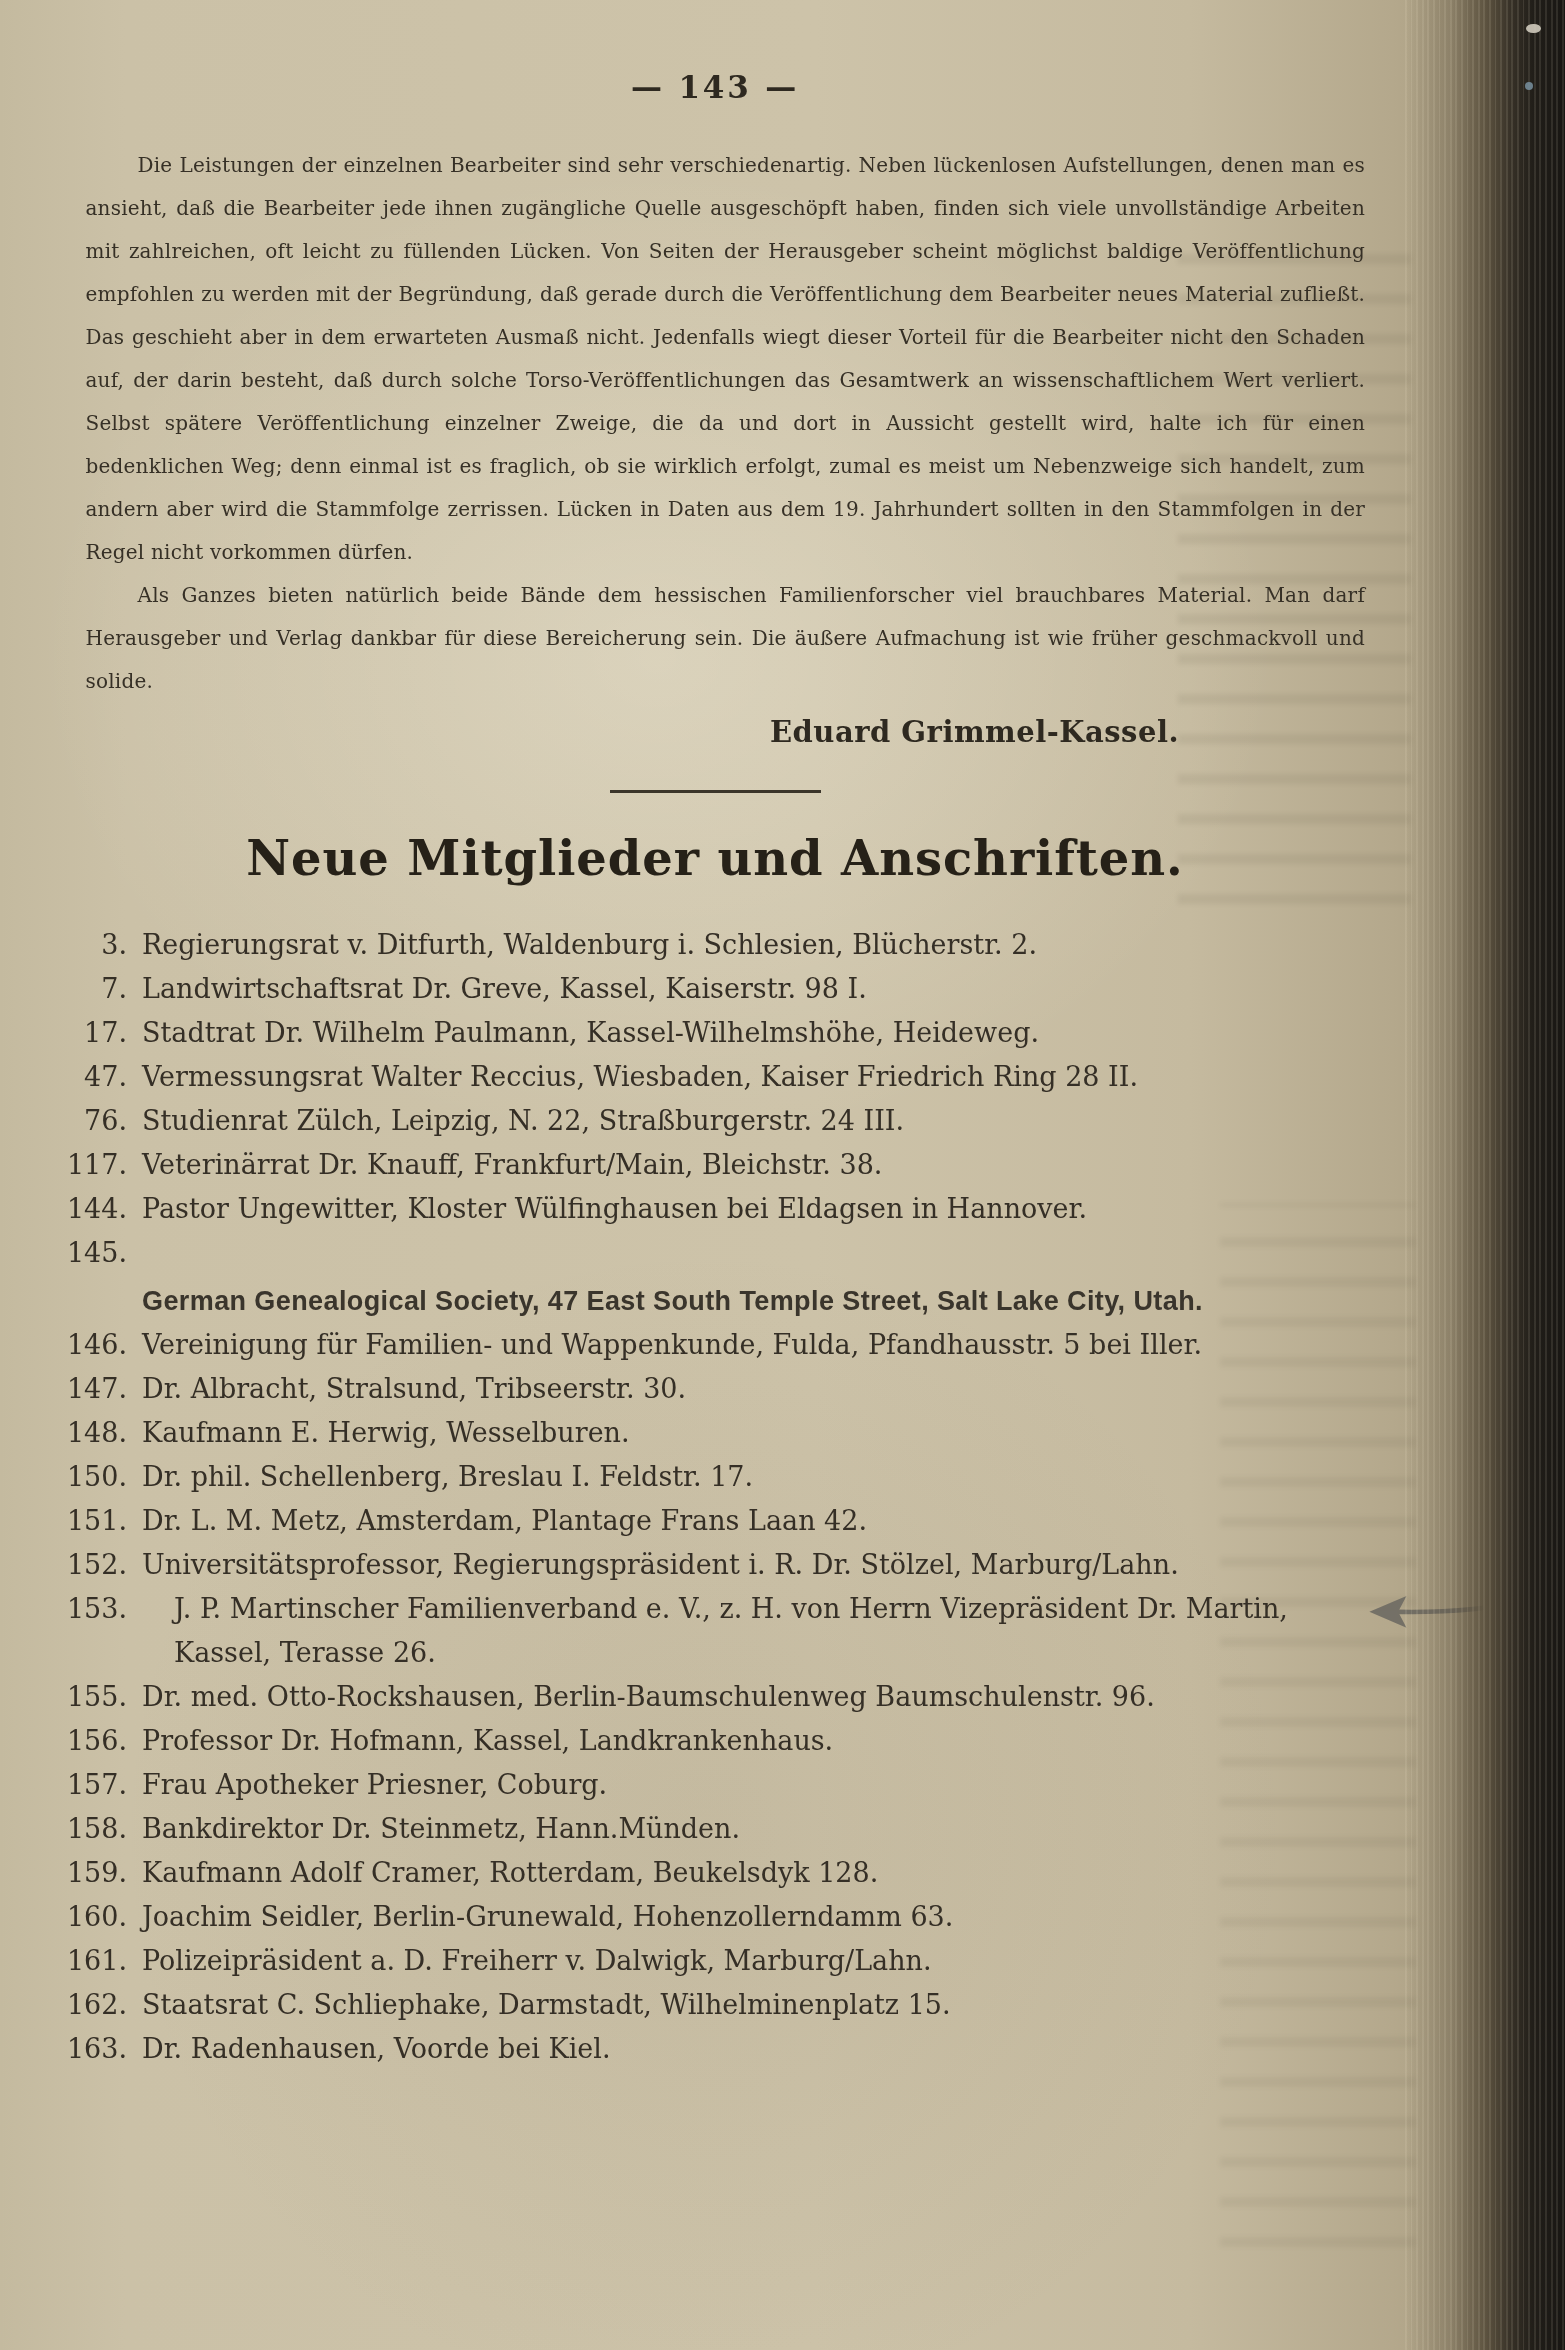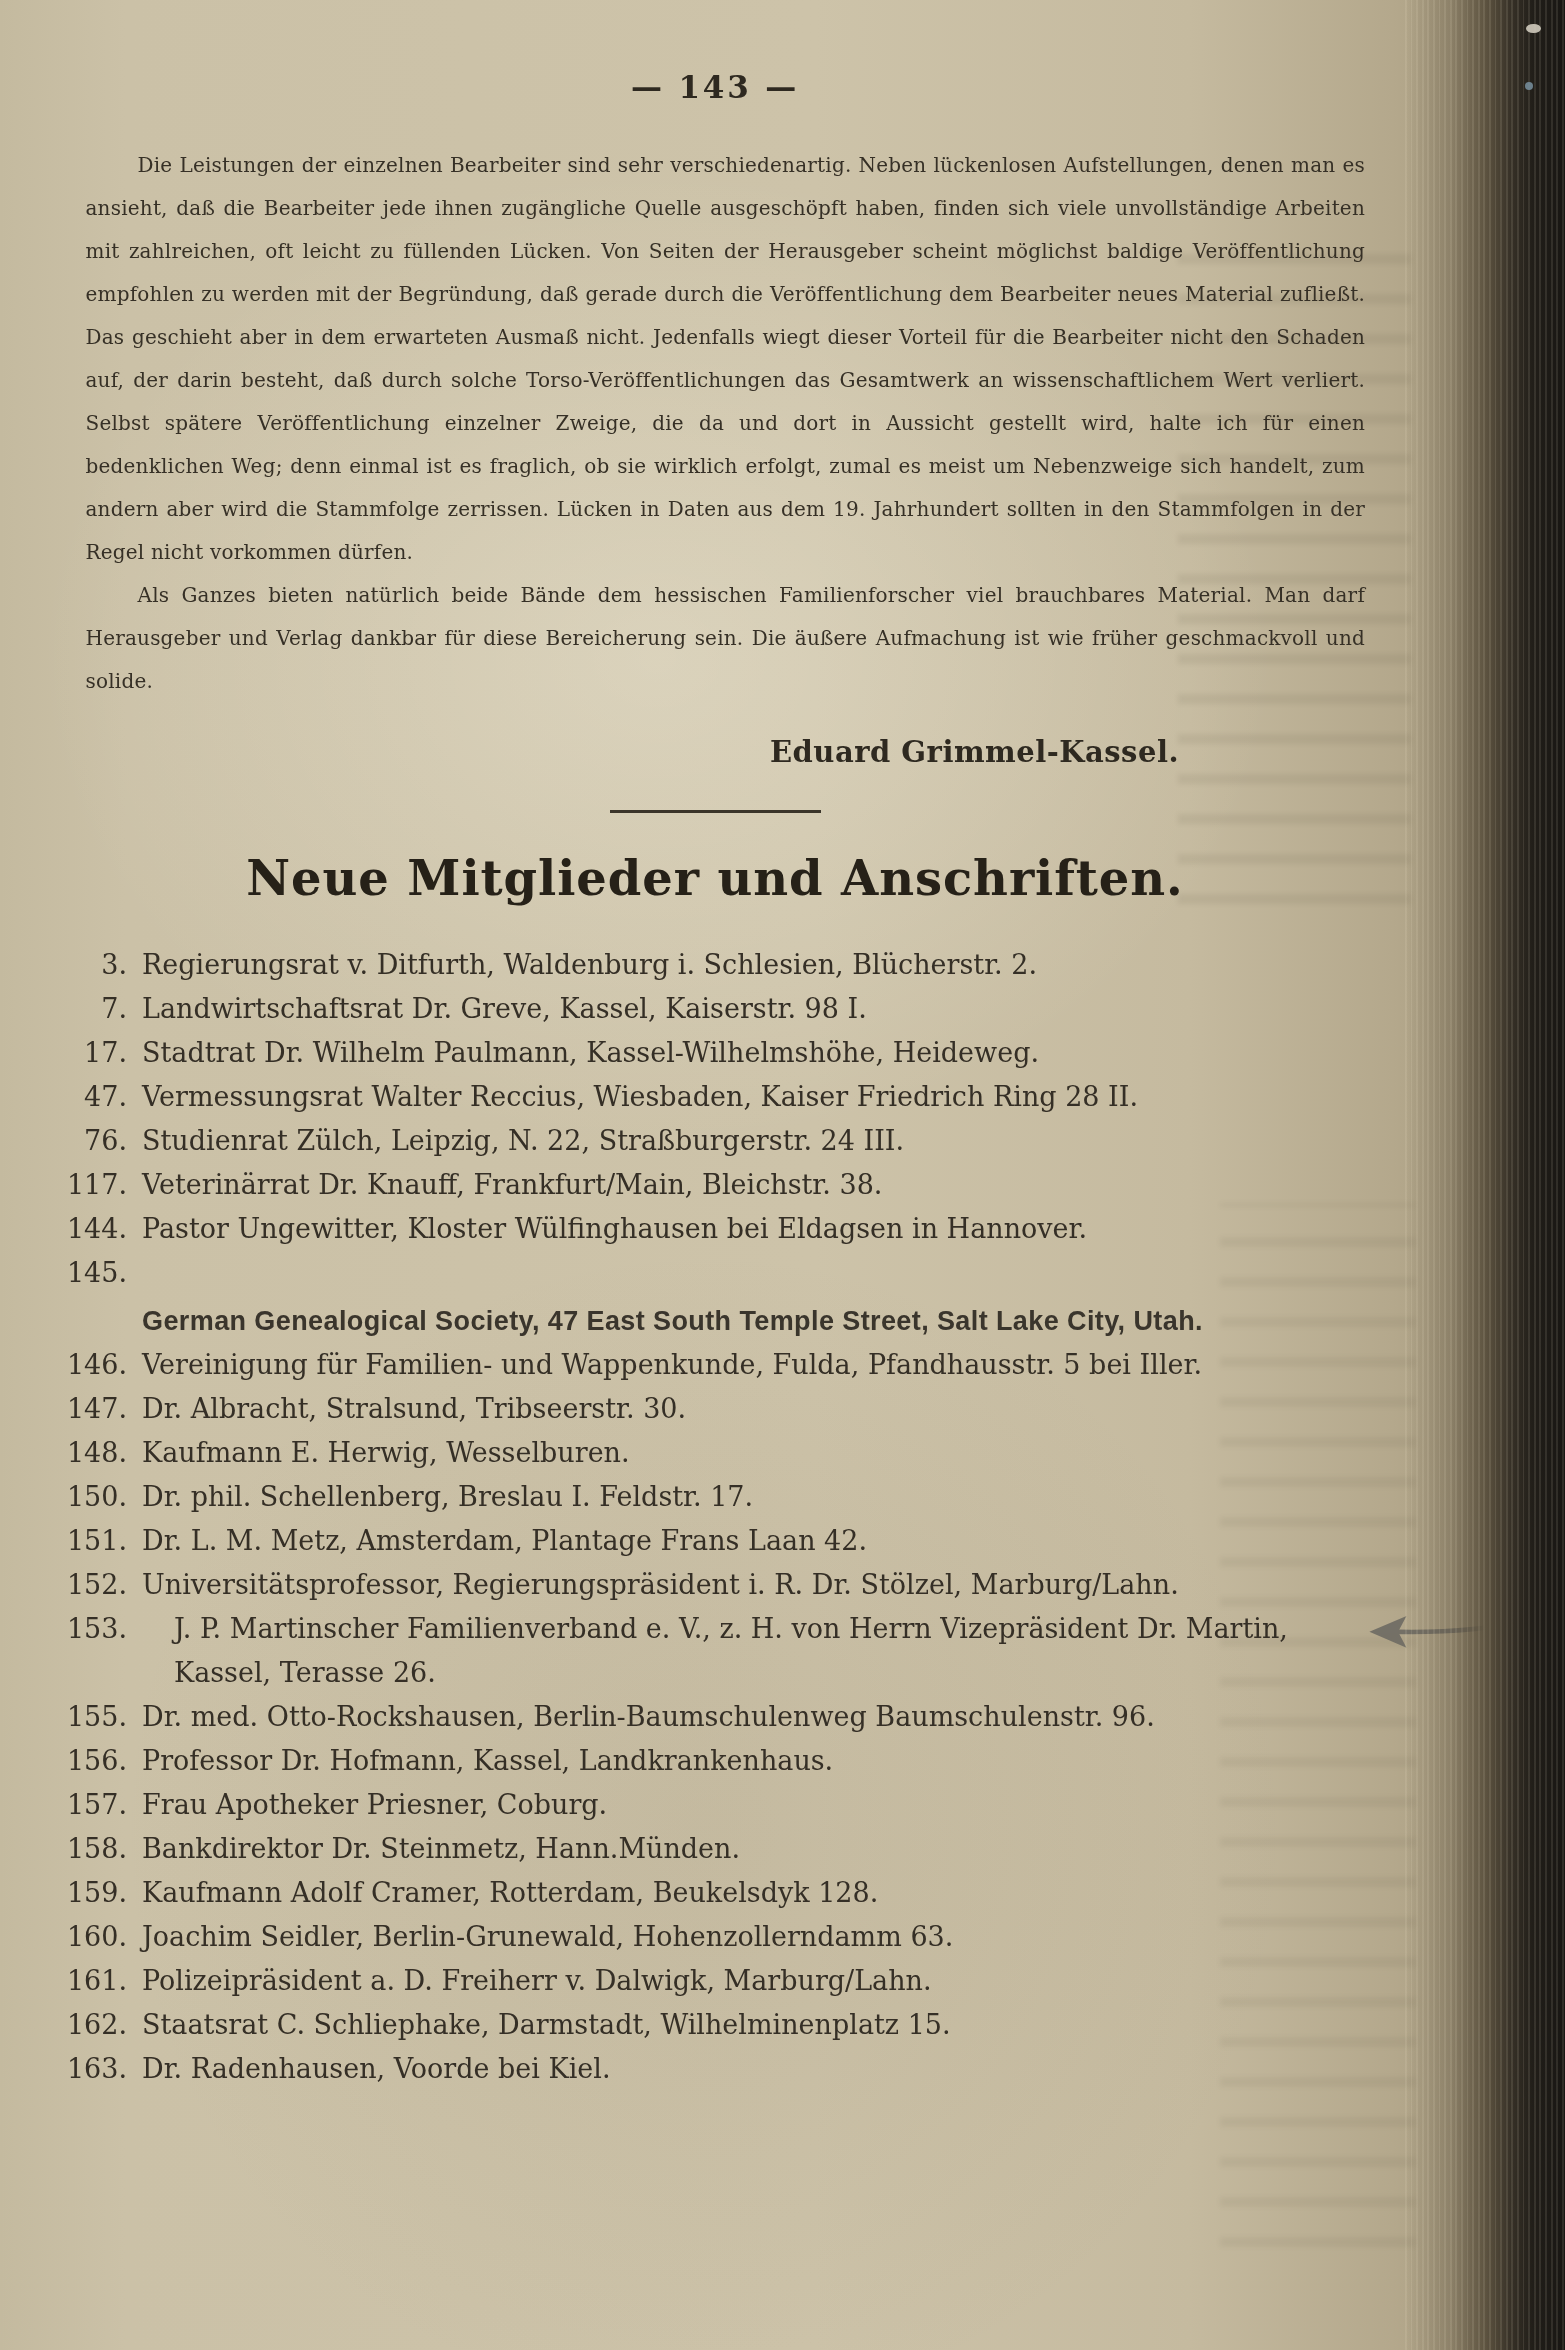--- a/index.html
+++ b/index.html
@@ -47,21 +47,21 @@
   }
   .body-para {
     margin-left:20.5px;
     font-size:20px; line-height:43px;
     text-align:justify;
     text-indent:52px;
     letter-spacing:0.2px;
     color:#363026;
   }
   .signature {
-    margin-top:32px;
+    margin-top:12px;
     padding-right:186px;
     text-align:right;
     font-weight:bold;
     font-size:29px;
     letter-spacing:0.5px;
     color:#2e2920;
   }
   .divider {
     width:211px; height:0;
     border-top:3.7px solid #3b352a;

